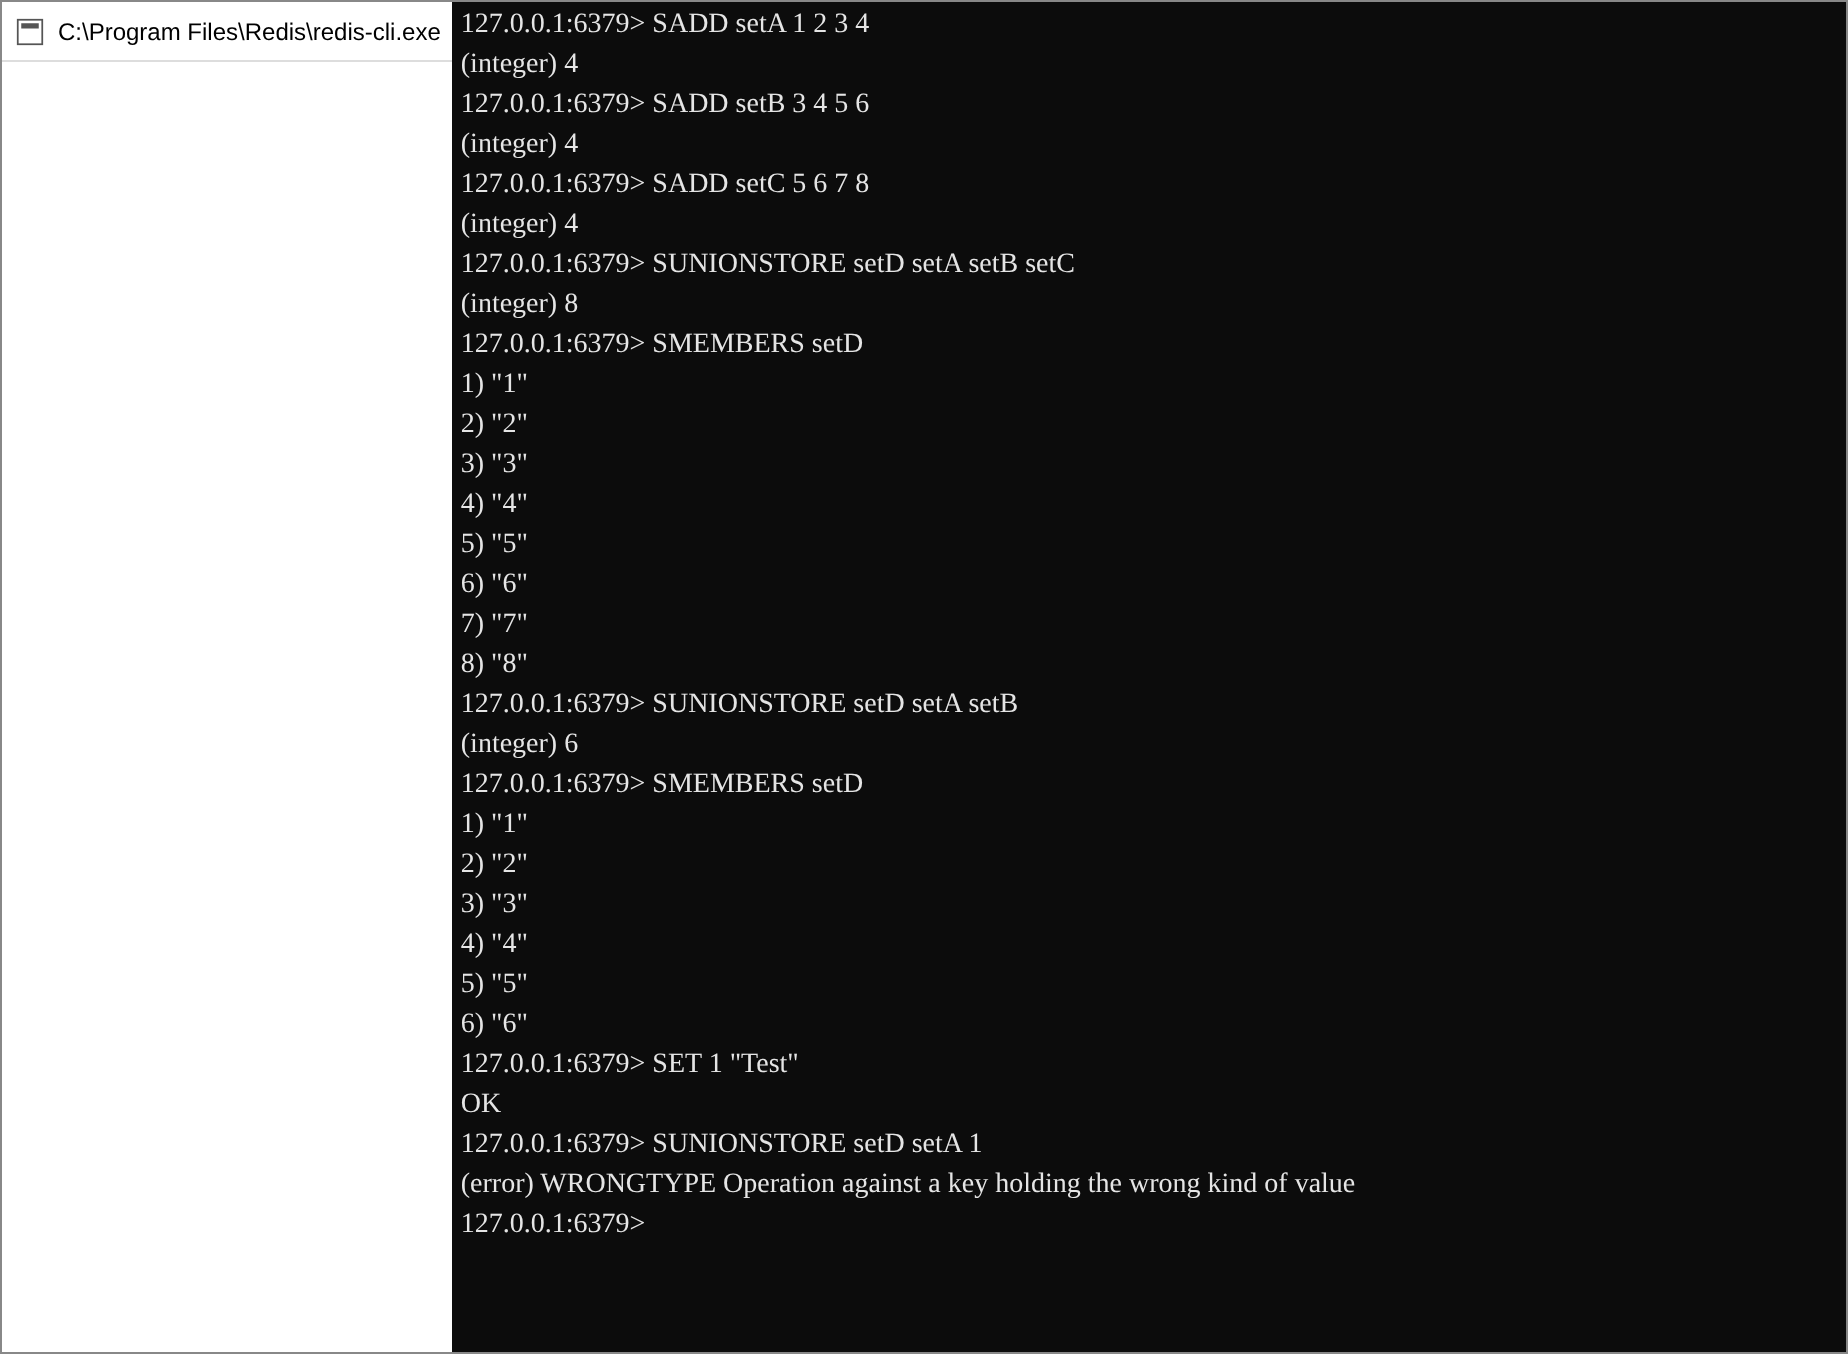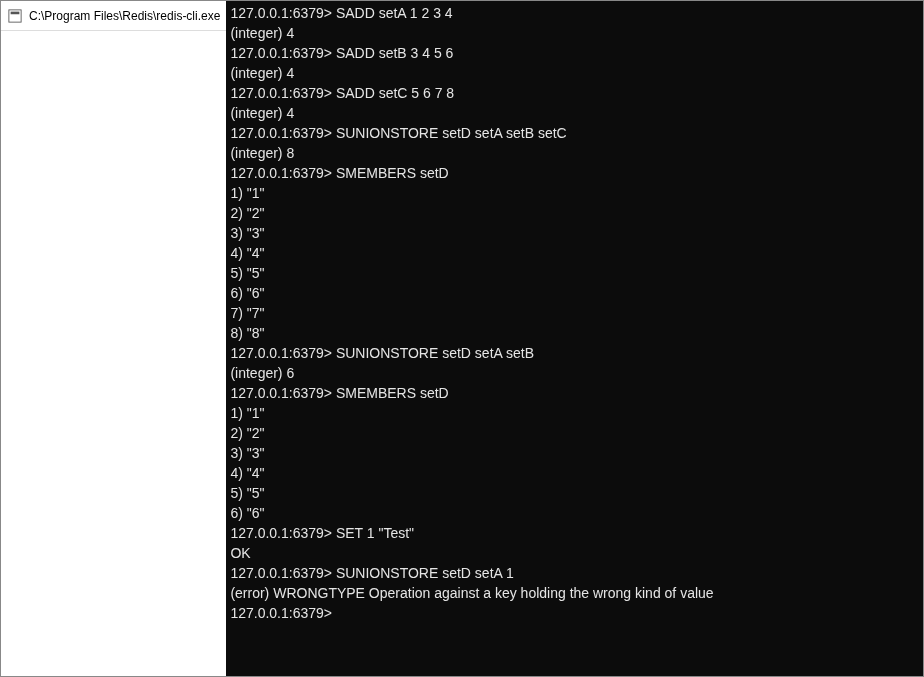--- a/index.html
+++ b/index.html
@@ -33,21 +33,21 @@
     }
     .app-icon svg { width: 14px; height: 14px; }
     .title-text {
       font-size: 12px;
       color: #000;
     }
     .terminal {
       flex: 1;
       background: #0c0c0c;
       color: #e5e5e5;
-      font-family: Liberation Sans, sans-serif;
+      font-family: Liberation Serif, serif;
       font-size: 14px;
       line-height: 20px;
       padding: 2px 4px;
       overflow: hidden;
       white-space: pre;
     }
     .line { white-space: pre; }
   </style>
 </head>
 <body>

